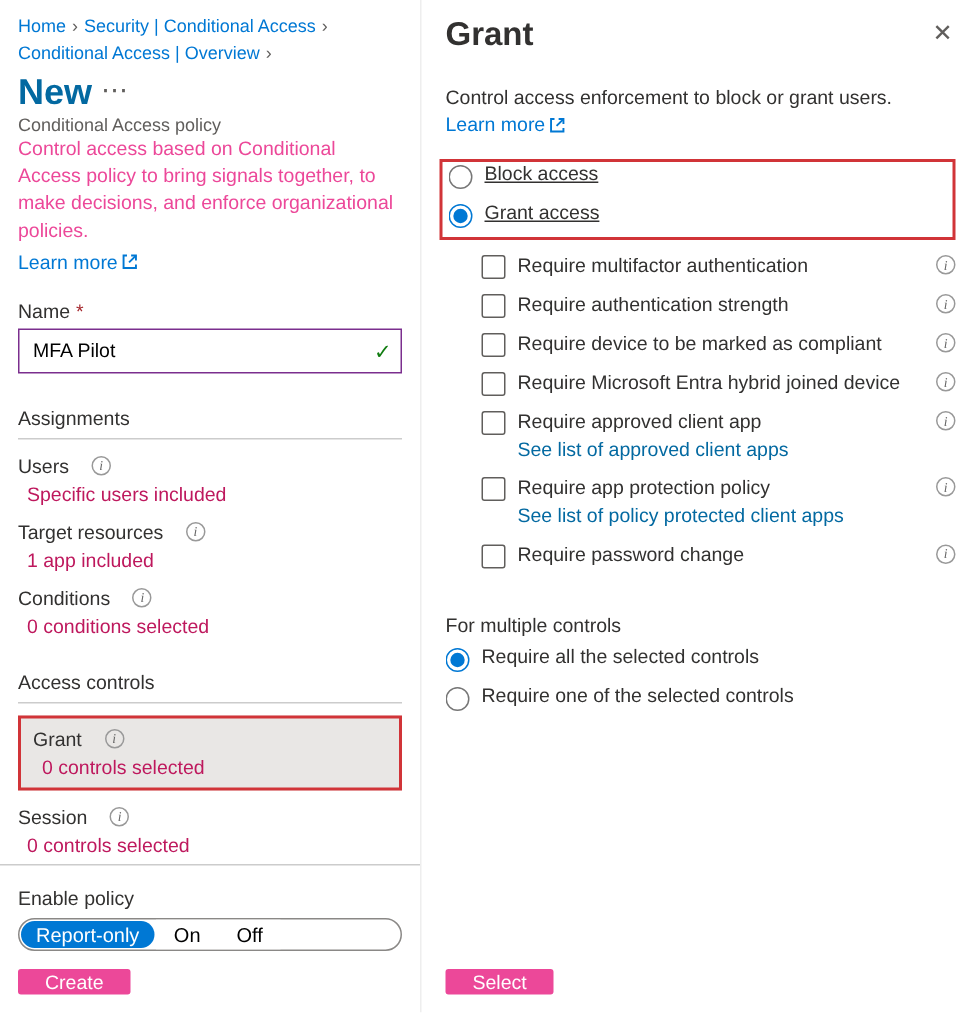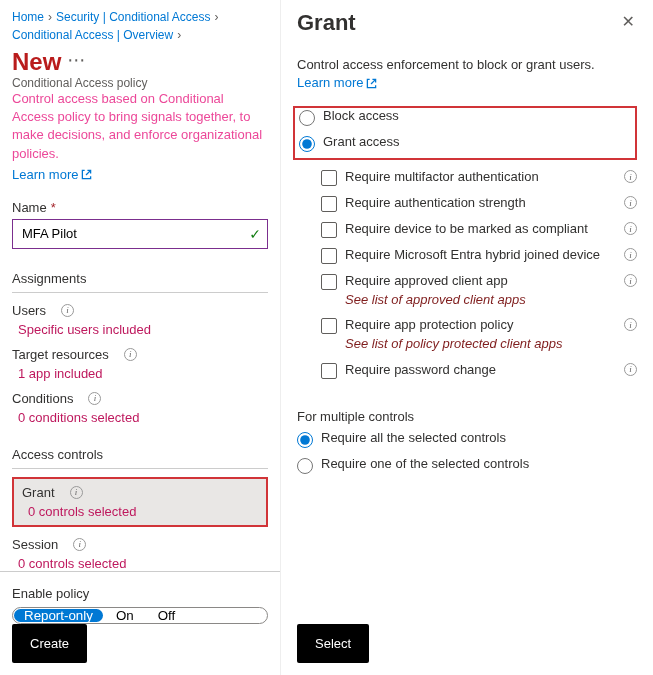--- a/index.html
+++ b/index.html
@@ -35,21 +35,21 @@
     gap: 4px;
     align-items: center;
     margin-bottom: 6px;
   }
   .breadcrumb a { color: #0078d4; text-decoration: none; }
   .breadcrumb-sep { color: #605e5c; }
   .page-title-row { display:flex; align-items:center; gap:6px; }
   h1.page-title {
     font-size: 24px;
     font-weight: 600;
-    color: #b91c1c;
+    color: #0369a1;
   }
   .ellipsis { color:#605e5c; font-size:18px; line-height:1; padding-bottom:4px;}
   .subtitle {
     font-size: 12px;
     color: #605e5c;
   }
   .description {
     font-size: 13px;
     color: #ec4899;
     line-height: 1.4;
@@ -158,27 +158,28 @@
     font-family:inherit;
   }
   .toggle-opt.selected {
     background:#0078d4;
     color:#fff;
     border-radius:11px;
     margin:1px;
     padding: 0 10px;
   }
   .primary-btn {
-    background:#000000;
+    background:#ec4899;
     color:#fff;
     border:none;
-    padding: 12px 18px;
+    padding: 1px 18px;
     font-size:13px;
     border-radius:2px;
     cursor:pointer;
+    margin-top:12px;
     font-family:inherit;
   }
   
   .panel-header {
     display:flex;
     justify-content:space-between;
     align-items:flex-start;
     margin-bottom: 20px;
   }
   .panel-title {
@@ -216,38 +217,38 @@
     appearance:none;
     border:1px solid #605e5c;
     border-radius:2px;
     background:#fff;
   }
   .grant-highlight {
     border:2px solid #d13438;
     padding: 0 6px 2px 4px;
     margin-bottom: 2px;
     margin-left:-4px;
+    text-decoration:underline;
   }
   .grant-highlight .radio-row:last-child { margin-bottom:4px;}
   .check-list {
     margin-left: 24px;
     margin-top: 6px;
   }
   .check-row .label-wrap { flex:1; padding-right:18px; line-height:1.35;}
   .check-row .trail-info {
     position:absolute;
     right:0; top:2px;
   }
   .sublink {
     display:block;
-    color:#7f1d1d;
+    color:#0369a1;
     font-size:13px;
     text-decoration:none;
     margin-top:1px;
-    font-style:italic;
   }
   .multi-header {
     font-size:13px;
     margin-top: 22px;
     margin-bottom:6px;
   }
   .right-footer {
     margin-top:auto;
   }
 </style>

